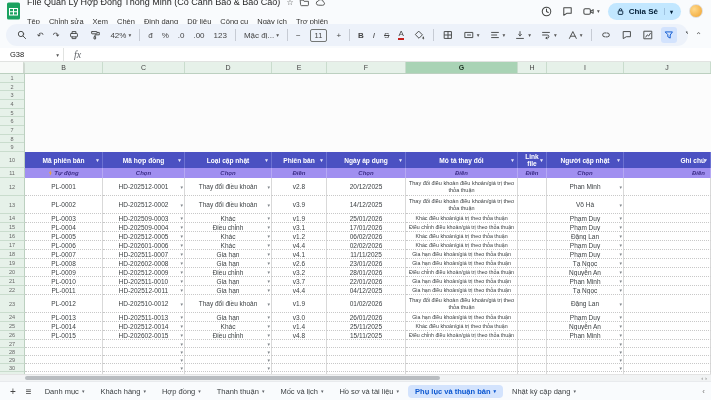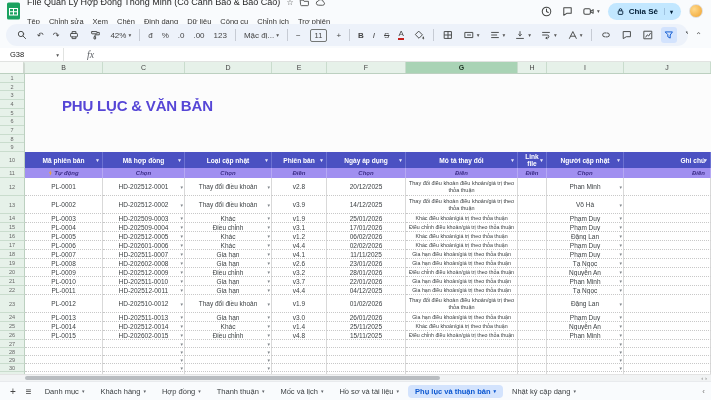--- a/index.html
+++ b/index.html
@@ -34,21 +34,21 @@
   .tbi{display:flex;align-items:center;gap:2px;font-size:8px;color:#444;height:16px;padding:0 2px;border-radius:3px;white-space:nowrap;}
   .tbi.active{background:var(--tab-active-bg);}
   .tbi .cd{font-size:5.5px;color:#555;}
   .tbsep{width:1px;height:12px;background:#c6cbd4;margin:0 1px;flex:0 0 auto;}
   .sizebox{border:1px solid #747775;border-radius:2px;font-size:7.5px;padding:0 4px;height:13px;display:flex;align-items:center;}
   .bold{font-weight:bold;} .ital{font-style:italic;} .strike{text-decoration:line-through;}
   .ubar{border-bottom:2px solid #c5221f;line-height:1;}
   .collapse{color:#555;font-size:8px;padding:0 3px;}
 
   
-  .fbar{height:14px;background:#fff;display:flex;align-items:center;border-bottom:1px solid #e1e3e1;padding-left:6px;gap:23px;}
+  .fbar{height:14px;background:#fff;display:flex;align-items:center;border-bottom:1px solid #e1e3e1;padding-left:6px;gap:10px;}
   .namebox{width:58px;display:flex;align-items:center;justify-content:space-between;font-size:7.5px;color:#222;padding:0 4px;border-right:1px solid #e1e3e1;height:100%;}
   .namebox .cd{font-size:5.5px;color:#555;}
   .fx{font-size:10px;font-style:italic;color:#5f6368;font-family:"Liberation Serif",serif;}
 
   
   .colhdrs{height:12px;display:flex;background:var(--hdr-green);border-bottom:1px solid #bcd0c0;}
   .corner{width:25px;height:100%;background:#f8faf8;border-right:2px solid #cfd8d0;border-radius:0 2px 0 0;}
   .colcell{height:100%;display:flex;align-items:center;justify-content:center;font-size:7px;color:#444;border-right:1px solid var(--hdr-border);}
   .colcell.sel{background:var(--hdr-green-sel);color:#1e3323;font-weight:bold;}
 
@@ -111,21 +111,21 @@
         </span>
       </div>
       <ul class="menus" id="menus">
           <li>Tệp</li>
           <li>Chỉnh sửa</li>
           <li>Xem</li>
           <li>Chèn</li>
           <li>Định dạng</li>
           <li>Dữ liệu</li>
           <li>Công cụ</li>
-          <li>Chỉnh ích</li>
+          <li>Ngày ích</li>
           <li>Trợ phiên</li>
         </ul>
     </div>
     <div class="tb-right">
       <svg width="13" height="13" viewBox="0 0 14 14" class="ic">
           <circle cx="7" cy="7" r="4.6"></circle>
           <path d="M7 4.4V7l1.9 1"></path>
         </svg>
       <svg width="13" height="13" viewBox="0 0 14 14" class="ic">
           <path d="M3 3h8v6H6.2L3 11z"></path>
@@ -329,21 +329,20 @@
           <span class="rn">2</span>
           <span class="rn">3</span>
           <span class="rn">4</span>
           <span class="rn">5</span>
           <span class="rn">6</span>
           <span class="rn">7</span>
           <span class="rn">8</span>
           <span class="rn">9</span>
         </div>
       <div class="bannerbody">
-        <div class="bigtitle">PHỤ LỤC &amp; VĂN BẢN</div>
       </div>
     </div>
   <div class="row hrow" style="height: 16px;">
         <span class="rnum">10</span>
         <div class="cell" style="width: 78px;">
           <span>Mã phiên bản</span>
           <span class="flt">▼</span>
         </div>
         <div class="cell" style="width: 82px;">
           <span>Mã hợp đồng</span>

